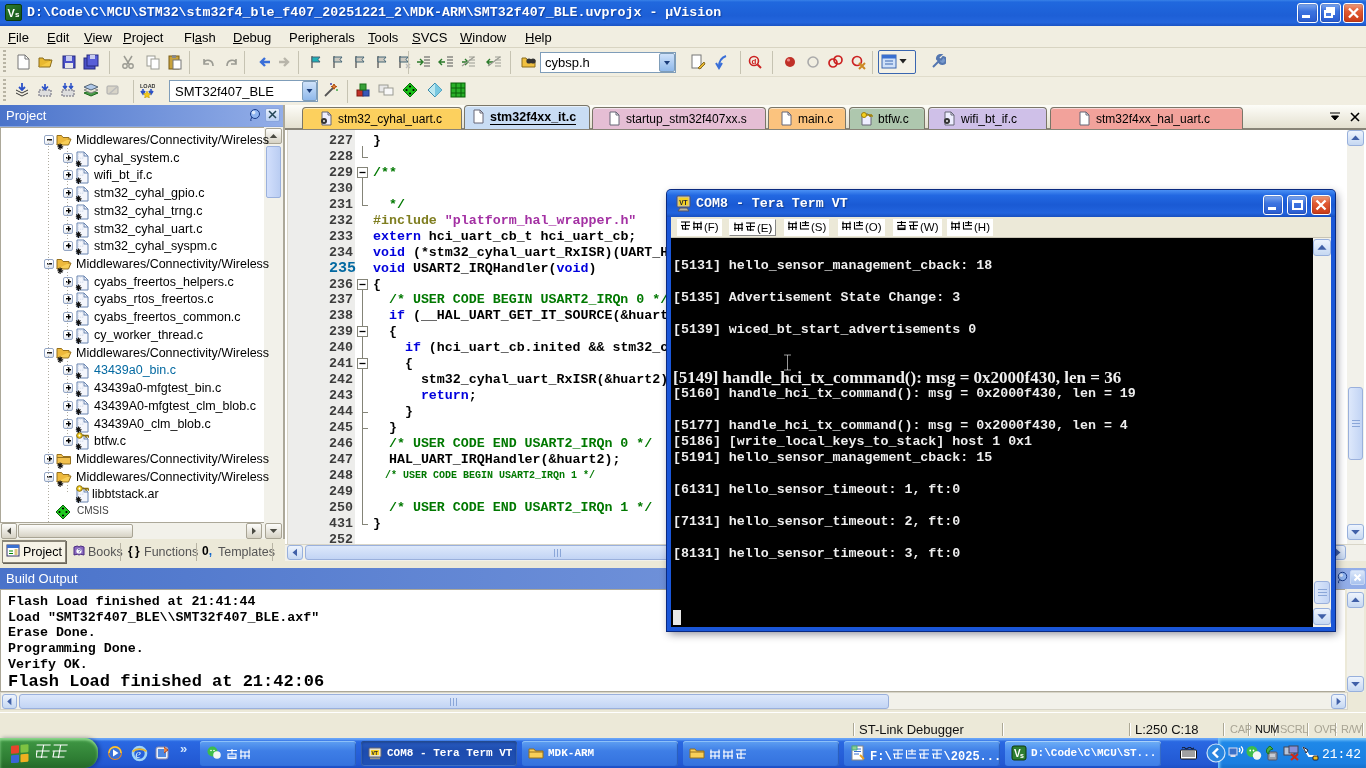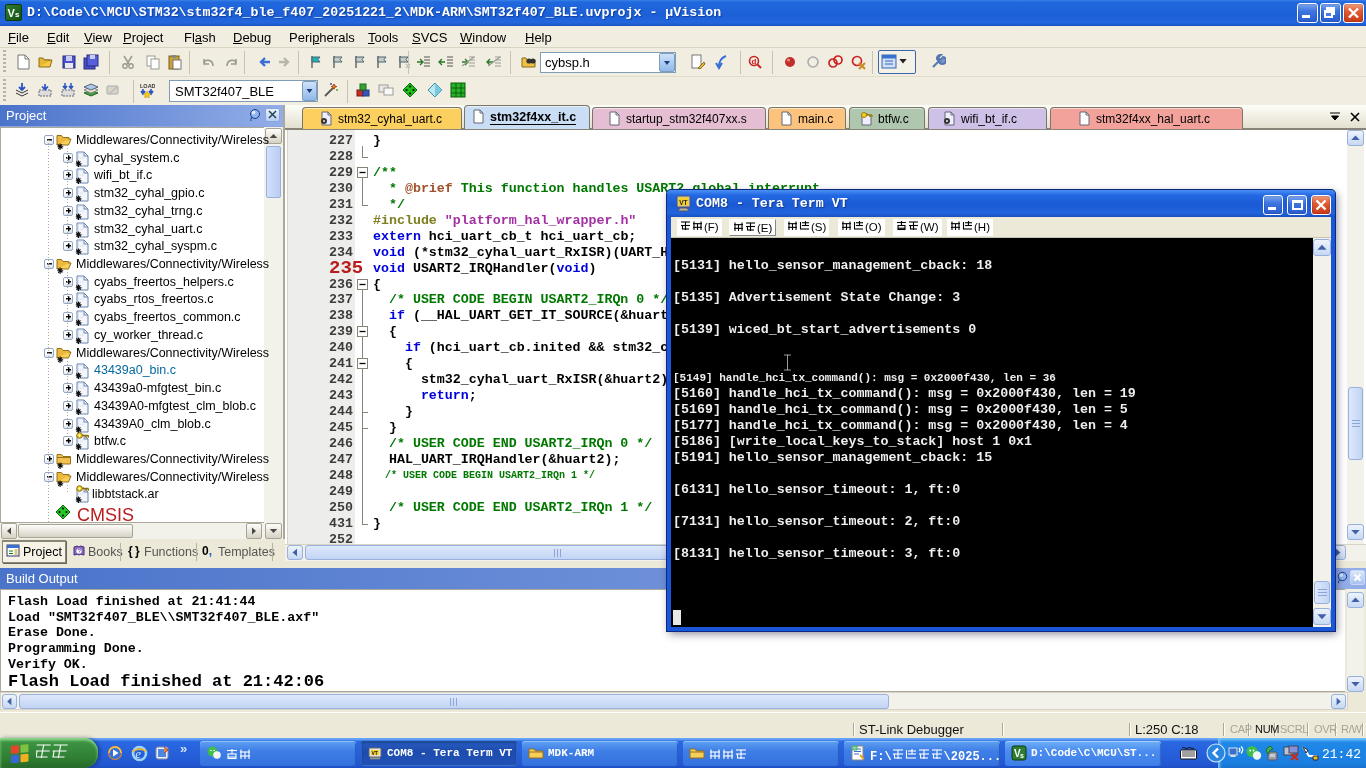--- a/index.html
+++ b/index.html
@@ -709,21 +709,21 @@
 <div style="position:absolute;left:92px;top:487px;font-size:12.5px;color:#000;white-space:nowrap">libbtstack.ar</div>
 <div style="position:absolute;left:55px;top:504px">
       <svg width="16" height="16" viewBox="0 0 16 16" style="display:block">
         <path d="M8 1 L15 8 L8 15 L1 8 z" fill="#22cc22" stroke="#076007"></path>
         <circle cx="8" cy="4.5" r="1.1" fill="#000"></circle>
         <circle cx="8" cy="11.5" r="1.1" fill="#000"></circle>
         <circle cx="4.5" cy="8" r="1.1" fill="#000"></circle>
         <circle cx="11.5" cy="8" r="1.1" fill="#000"></circle>
       </svg>
     </div>
-<div style="position:absolute;left:77px;top:505px;font-size:18px;color:#b91c1c">CMSIS</div>
+<div style="position:absolute;left:77px;top:505px;font-size:10px;color:#404040">CMSIS</div>
 <div style="position:absolute;left:48px;top:140px;width:1px;height:382px;background:repeating-linear-gradient(#b0aca0 0 1px,transparent 1px 3px)"></div>
 <div style="position:absolute;left:67px;top:145px;width:1px;height:101px;background:repeating-linear-gradient(#b0aca0 0 1px,transparent 1px 3px)"></div>
 <div style="position:absolute;left:67px;top:269px;width:1px;height:66px;background:repeating-linear-gradient(#b0aca0 0 1px,transparent 1px 3px)"></div>
 <div style="position:absolute;left:67px;top:358px;width:1px;height:83px;background:repeating-linear-gradient(#b0aca0 0 1px,transparent 1px 3px)"></div>
 <div style="position:absolute;left:67px;top:482px;width:1px;height:12px;background:repeating-linear-gradient(#b0aca0 0 1px,transparent 1px 3px)"></div>
 <div style="position:absolute;left:0;top:523px;width:283px;height:16px;background:#f2f1ea"></div>
 <div style="position:absolute;left:1px;top:523px;width:16px;height:16px;border-radius:2px;background:linear-gradient(#fdfdfb,#d6d2c4);border:1px solid #a8a494">
       <svg width="14" height="14" viewBox="0 0 14 14" style="display:block">
         <path d="M5 7 L9 3.5 v7 z" fill="#4a4a42" transform="scale(1.0,1.0)"></path>
       </svg>
@@ -768,30 +768,29 @@
 <div style="position:absolute;left:285px;top:130px;width:1081px;height:430px;background:#fff"></div>
 <div style="position:absolute;left:287px;top:130px;width:68px;height:414px;background:#ededeb;border-left:1px solid #d8d5c8"></div>
 <div style="position:absolute;left:355px;top:130px;width:18px;height:414px;background:#fff"></div>
 <div style="position:absolute;left:285px;top:130px;width:1081px;height:414px;overflow:hidden">
 <div style="position:absolute;left:44px;top:3px;width:24px;text-align:right;color:#3c3c3c;font-family:'Liberation Mono',monospace;font-weight:bold;font-size:13.3px;line-height:15px">227</div>
 <div style="position:absolute;left:88px;top:3px;color:#000;font-family:'Liberation Mono',monospace;font-weight:bold;font-size:13.3px;line-height:15px;white-space:pre"><span>}</span></div>
 <div style="position:absolute;left:44px;top:19px;width:24px;text-align:right;color:#3c3c3c;font-family:'Liberation Mono',monospace;font-weight:bold;font-size:13.3px;line-height:15px">228</div>
 <div style="position:absolute;left:44px;top:35px;width:24px;text-align:right;color:#3c3c3c;font-family:'Liberation Mono',monospace;font-weight:bold;font-size:13.3px;line-height:15px">229</div>
 <div style="position:absolute;left:88px;top:35px;color:#000;font-family:'Liberation Mono',monospace;font-weight:bold;font-size:13.3px;line-height:15px;white-space:pre"><span class="c">/**</span></div>
 <div style="position:absolute;left:44px;top:51px;width:24px;text-align:right;color:#3c3c3c;font-family:'Liberation Mono',monospace;font-weight:bold;font-size:13.3px;line-height:15px">230</div>
-<div style="position:absolute;left:88px;top:51px;color:#000;font-family:'Liberation Mono',monospace;font-weight:bold;font-size:13.3px;line-height:15px;white-space:pre"><span class="c">  * </span><span class="b">@brief</span><span class="c"> This function handles USART2 global interrupt.</span></div>
 <div style="position:absolute;left:44px;top:67px;width:24px;text-align:right;color:#3c3c3c;font-family:'Liberation Mono',monospace;font-weight:bold;font-size:13.3px;line-height:15px">231</div>
 <div style="position:absolute;left:88px;top:67px;color:#000;font-family:'Liberation Mono',monospace;font-weight:bold;font-size:13.3px;line-height:15px;white-space:pre"><span class="c">  */</span></div>
 <div style="position:absolute;left:44px;top:83px;width:24px;text-align:left;color:#3c3c3c;font-family:'Liberation Mono',monospace;font-weight:bold;font-size:13.3px;line-height:15px">232</div>
 <div style="position:absolute;left:88px;top:83px;color:#000;font-family:'Liberation Mono',monospace;font-weight:bold;font-size:13.3px;line-height:15px;white-space:pre"><span class="d">#include</span> <span class="s">"platform_hal_wrapper.h"</span></div>
 <div style="position:absolute;left:44px;top:99px;width:24px;text-align:right;color:#3c3c3c;font-family:'Liberation Mono',monospace;font-weight:bold;font-size:13.3px;line-height:15px">233</div>
 <div style="position:absolute;left:88px;top:99px;color:#000;font-family:'Liberation Mono',monospace;font-weight:bold;font-size:13.3px;line-height:15px;white-space:pre"><span class="k">extern</span> hci_uart_cb_t hci_uart_cb;</div>
 <div style="position:absolute;left:44px;top:115px;width:24px;text-align:right;color:#3c3c3c;font-family:'Liberation Mono',monospace;font-weight:bold;font-size:13.3px;line-height:15px">234</div>
 <div style="position:absolute;left:88px;top:115px;color:#000;font-family:'Liberation Mono',monospace;font-weight:bold;font-size:13.3px;line-height:15px;white-space:pre"><span class="k">void</span> (*stm32_cyhal_uart_RxISR)(UART_HandleTypeDef *huart);</div>
-<div style="position:absolute;left:44px;top:131px;width:24px;text-align:left;color:#b91c1c;font-family:'Liberation Mono',monospace;font-weight:bold;font-size:19px;line-height:15px">235</div>
+<div style="position:absolute;left:44px;top:131px;width:24px;text-align:left;color:#0369a1;font-family:'Liberation Mono',monospace;font-weight:bold;font-size:15px;line-height:15px">235</div>
 <div style="position:absolute;left:88px;top:131px;color:#000;font-family:'Liberation Mono',monospace;font-weight:bold;font-size:13.3px;line-height:15px;white-space:pre"><span class="k">void</span> USART2_IRQHandler(<span class="k">void</span>)</div>
 <div style="position:absolute;left:44px;top:147px;width:24px;text-align:right;color:#3c3c3c;font-family:'Liberation Mono',monospace;font-weight:bold;font-size:13.3px;line-height:15px">236</div>
 <div style="position:absolute;left:88px;top:147px;color:#000;font-family:'Liberation Mono',monospace;font-weight:bold;font-size:13.3px;line-height:15px;white-space:pre">{</div>
 <div style="position:absolute;left:44px;top:162px;width:24px;text-align:right;color:#3c3c3c;font-family:'Liberation Mono',monospace;font-weight:bold;font-size:13.3px;line-height:15px">237</div>
 <div style="position:absolute;left:88px;top:162px;color:#000;font-family:'Liberation Mono',monospace;font-weight:bold;font-size:13.3px;line-height:15px;white-space:pre"><span class="c">  /* USER CODE BEGIN USART2_IRQn 0 */</span></div>
 <div style="position:absolute;left:44px;top:178px;width:24px;text-align:right;color:#3c3c3c;font-family:'Liberation Mono',monospace;font-weight:bold;font-size:13.3px;line-height:15px">238</div>
 <div style="position:absolute;left:88px;top:178px;color:#000;font-family:'Liberation Mono',monospace;font-weight:bold;font-size:13.3px;line-height:15px;white-space:pre">  <span class="k">if</span> (__HAL_UART_GET_IT_SOURCE(&amp;huart2, UART_IT_RXNE) != RESET)</div>
 <div style="position:absolute;left:44px;top:194px;width:24px;text-align:right;color:#3c3c3c;font-family:'Liberation Mono',monospace;font-weight:bold;font-size:13.3px;line-height:15px">239</div>
 <div style="position:absolute;left:88px;top:194px;color:#000;font-family:'Liberation Mono',monospace;font-weight:bold;font-size:13.3px;line-height:15px;white-space:pre">  {</div>
 <div style="position:absolute;left:44px;top:210px;width:24px;text-align:right;color:#3c3c3c;font-family:'Liberation Mono',monospace;font-weight:bold;font-size:13.3px;line-height:15px">240</div>
@@ -1249,23 +1248,22 @@
           <line x1="13" y1="9" x2="22" y2="9" stroke="#000" stroke-width="1.1"></line>
           <line x1="18.5" y1="1" x2="18.5" y2="5.5" stroke="#000" stroke-width="1.1"></line>
           <line x1="15" y1="5.5" x2="22" y2="5.5" stroke="#000" stroke-width="1.1"></line>
           <line x1="15" y1="2.75" x2="22" y2="2.75" stroke="#000" stroke-width="1.1"></line>
         </g>
       </svg><span style="font-size:11.5px">(H)</span></div>
 <div style="position:absolute;left:671px;top:238px;width:642px;height:389px;background:#000"></div>
 <div style="position:absolute;left:673px;top:258px;color:#eee;font-family:'Liberation Mono',monospace;font-weight:bold;font-size:13.3px;line-height:16px;white-space:pre">[5131] hello_sensor_management_cback: 18</div>
 <div style="position:absolute;left:673px;top:290px;color:#eee;font-family:'Liberation Mono',monospace;font-weight:bold;font-size:13.3px;line-height:16px;white-space:pre">[5135] Advertisement State Change: 3</div>
 <div style="position:absolute;left:673px;top:322px;color:#eee;font-family:'Liberation Mono',monospace;font-weight:bold;font-size:13.3px;line-height:16px;white-space:pre">[5139] wiced_bt_start_advertisements 0</div>
-<div style="position:absolute;left:673px;top:370px;color:#eee;font-family:Liberation Mono, monospace;font-weight:bold;font-size:11px;line-height:16px;white-space:pre">[5149] handle_hci_tx_command(): msg = 0x2000f430, len = 36</div>
+<div style="position:absolute;left:673px;top:370px;color:#eee;font-family:Liberation Serif, serif;font-weight:bold;font-size:17px;line-height:16px;white-space:pre">[5149] handle_hci_tx_command(): msg = 0x2000f430, len = 36</div>
 <div style="position:absolute;left:673px;top:386px;color:#eee;font-family:'Liberation Mono',monospace;font-weight:bold;font-size:13.3px;line-height:16px;white-space:pre">[5160] handle_hci_tx_command(): msg = 0x2000f430, len = 19</div>
-<div style="position:absolute;left:673px;top:402px;color:#eee;font-family:'Liberation Mono',monospace;font-weight:bold;font-size:13.3px;line-height:16px;white-space:pre">[5169] handle_hci_tx_command(): msg = 0x2000f430, len = 5</div>
 <div style="position:absolute;left:673px;top:418px;color:#eee;font-family:'Liberation Mono',monospace;font-weight:bold;font-size:13.3px;line-height:16px;white-space:pre">[5177] handle_hci_tx_command(): msg = 0x2000f430, len = 4</div>
 <div style="position:absolute;left:673px;top:434px;color:#eee;font-family:'Liberation Mono',monospace;font-weight:bold;font-size:13.3px;line-height:16px;white-space:pre">[5186] [write_local_keys_to_stack] host 1 0x1</div>
 <div style="position:absolute;left:673px;top:450px;color:#eee;font-family:'Liberation Mono',monospace;font-weight:bold;font-size:13.3px;line-height:16px;white-space:pre">[5191] hello_sensor_management_cback: 15</div>
 <div style="position:absolute;left:673px;top:482px;color:#eee;font-family:'Liberation Mono',monospace;font-weight:bold;font-size:13.3px;line-height:16px;white-space:pre">[6131] hello_sensor_timeout: 1, ft:0</div>
 <div style="position:absolute;left:673px;top:514px;color:#eee;font-family:'Liberation Mono',monospace;font-weight:bold;font-size:13.3px;line-height:16px;white-space:pre">[7131] hello_sensor_timeout: 2, ft:0</div>
 <div style="position:absolute;left:673px;top:546px;color:#eee;font-family:'Liberation Mono',monospace;font-weight:bold;font-size:13.3px;line-height:16px;white-space:pre">[8131] hello_sensor_timeout: 3, ft:0</div>
 <div style="position:absolute;left:673px;top:610px;width:8px;height:15px;background:#e8e8e8"></div>
 <div style="position:absolute;left:783px;top:354px;width:9px;height:17px">
       <svg width="9" height="17" viewBox="0 0 9 17" style="display:block">
         <path d="M1 1 h7 M1 16 h7 M4.5 1 v15" stroke="#000" stroke-width="1.6"></path>

